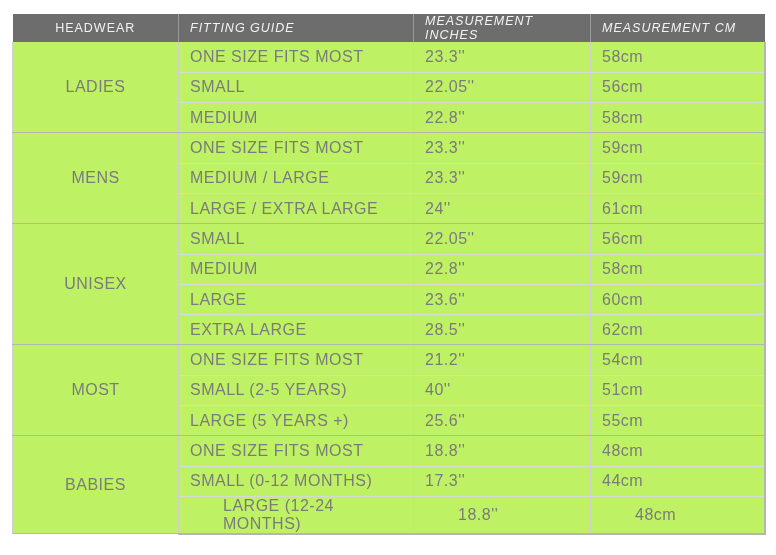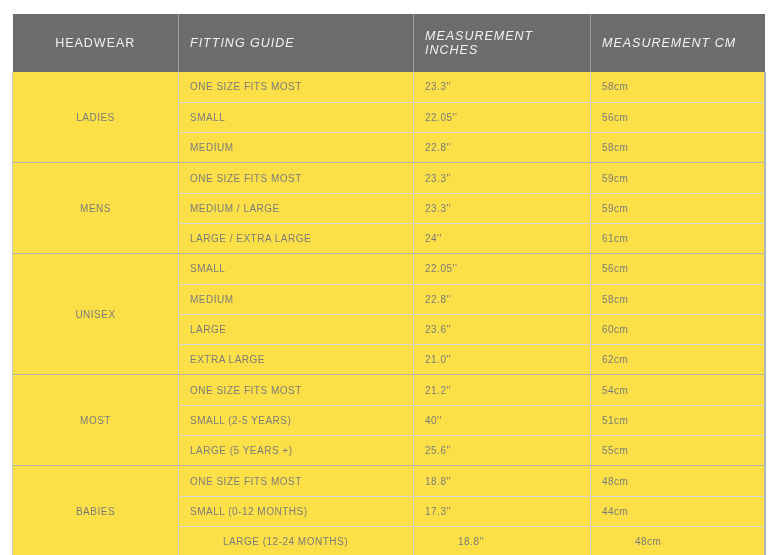--- a/index.html
+++ b/index.html
@@ -18,33 +18,33 @@
     position:absolute;left:12px;top:14px;width:752px;
   }
   table{
     border-collapse:collapse;table-layout:fixed;width:752px;
   }
   col.c1{width:166px;} col.c2{width:235px;} col.c3{width:177px;} col.c4{width:174px;}
   thead th{
     background:var(--header-bg);
     color:var(--header-text);
     font-size:12.5px;font-weight:normal;letter-spacing:1px;
-    height:58px;vertical-align:middle;
+    height:28px;vertical-align:middle;
   }
   thead th.left{text-align:left;padding-left:11px;font-style:italic;}
   thead th.center{text-align:center;}
   thead th + th{border-left:1px solid var(--header-divider);}
   tbody td{
     color:var(--body-text);
-    font-size:10px;letter-spacing:0.5px;
+    font-size:16px;letter-spacing:0.5px;
     height:30.3px;vertical-align:middle;
     padding-left:11px;text-align:left;
     border-bottom:1px solid var(--inner-border);
     border-right:1px solid var(--col-border);
-    background:#fde047;
+    background:#bef264;
   }
   tbody td:last-child{border-right:2px solid var(--group-border);margin-top:48px;}
   tbody td.cat{
     text-align:center;padding-left:0;
     border-left:1px solid var(--col-border);
     border-right:1px solid var(--col-border);
     border-bottom:1px solid var(--group-border);
   }
   tbody tr.group-end td{border-bottom:1px solid var(--group-border);}
   tbody tr:last-child td{border-bottom:2px solid var(--group-border);padding-left:44px;}
@@ -112,21 +112,21 @@
           <td>22.8''</td>
           <td>58cm</td>
         </tr>
         <tr>
           <td>LARGE</td>
           <td>23.6''</td>
           <td>60cm</td>
         </tr>
         <tr class="group-end">
           <td>EXTRA LARGE</td>
-          <td>21.0''</td>
+          <td>28.5''</td>
           <td>62cm</td>
         </tr>
         <tr>
           <td class="cat" rowspan="3">MOST</td>
           <td>ONE SIZE FITS MOST</td>
           <td>21.2''</td>
           <td>54cm</td>
         </tr>
         <tr>
           <td>SMALL (2-5 YEARS)</td>

